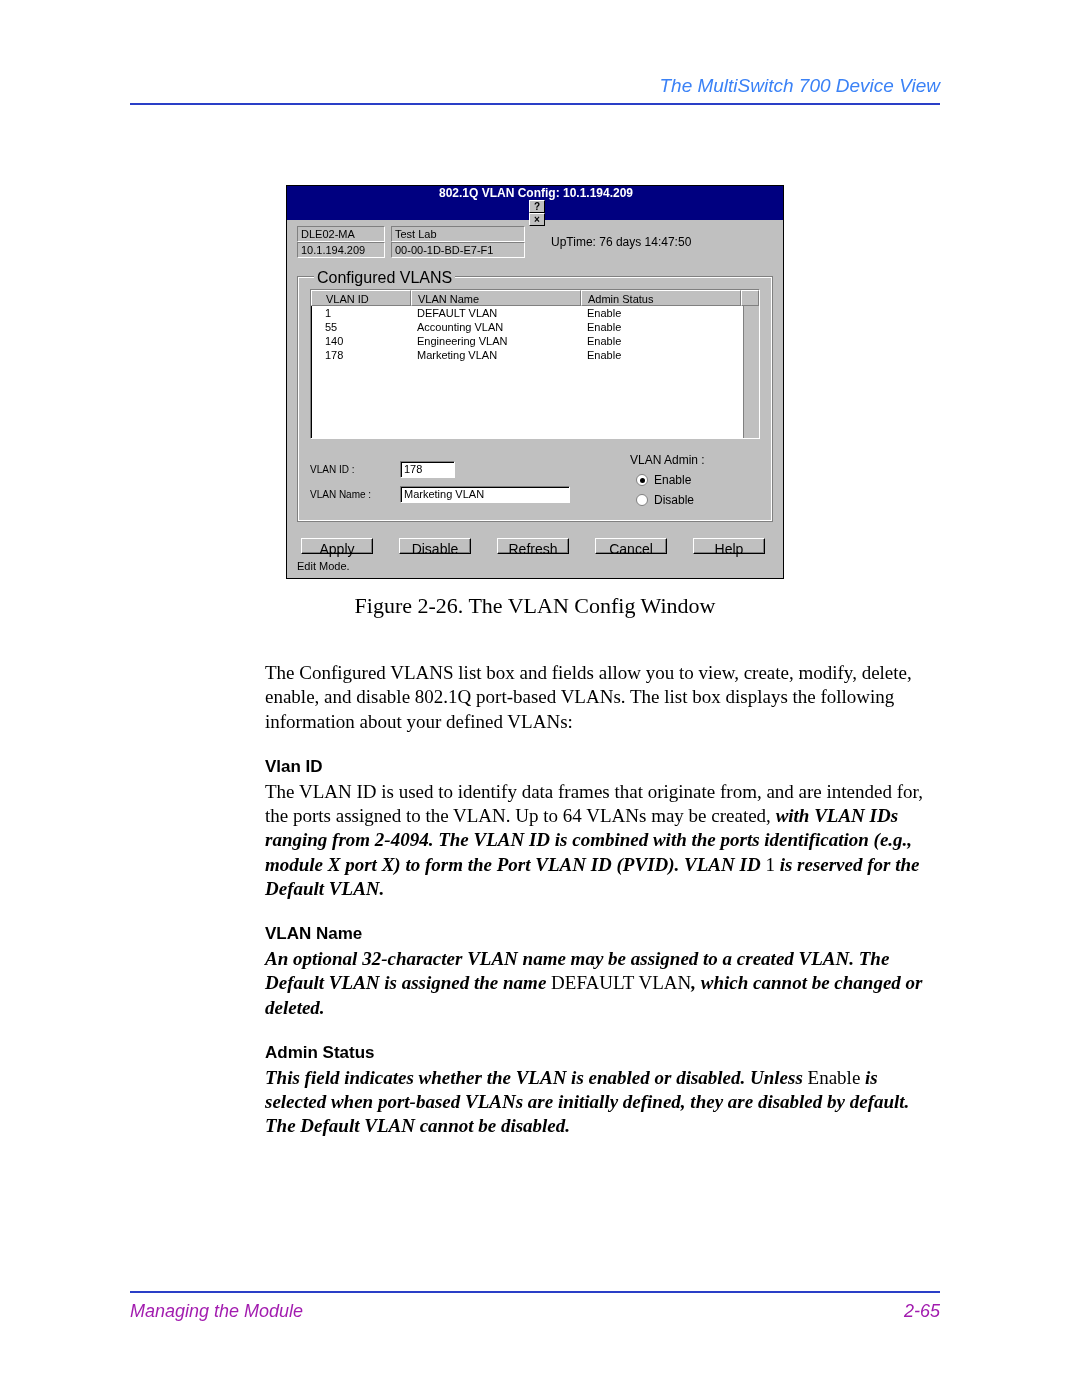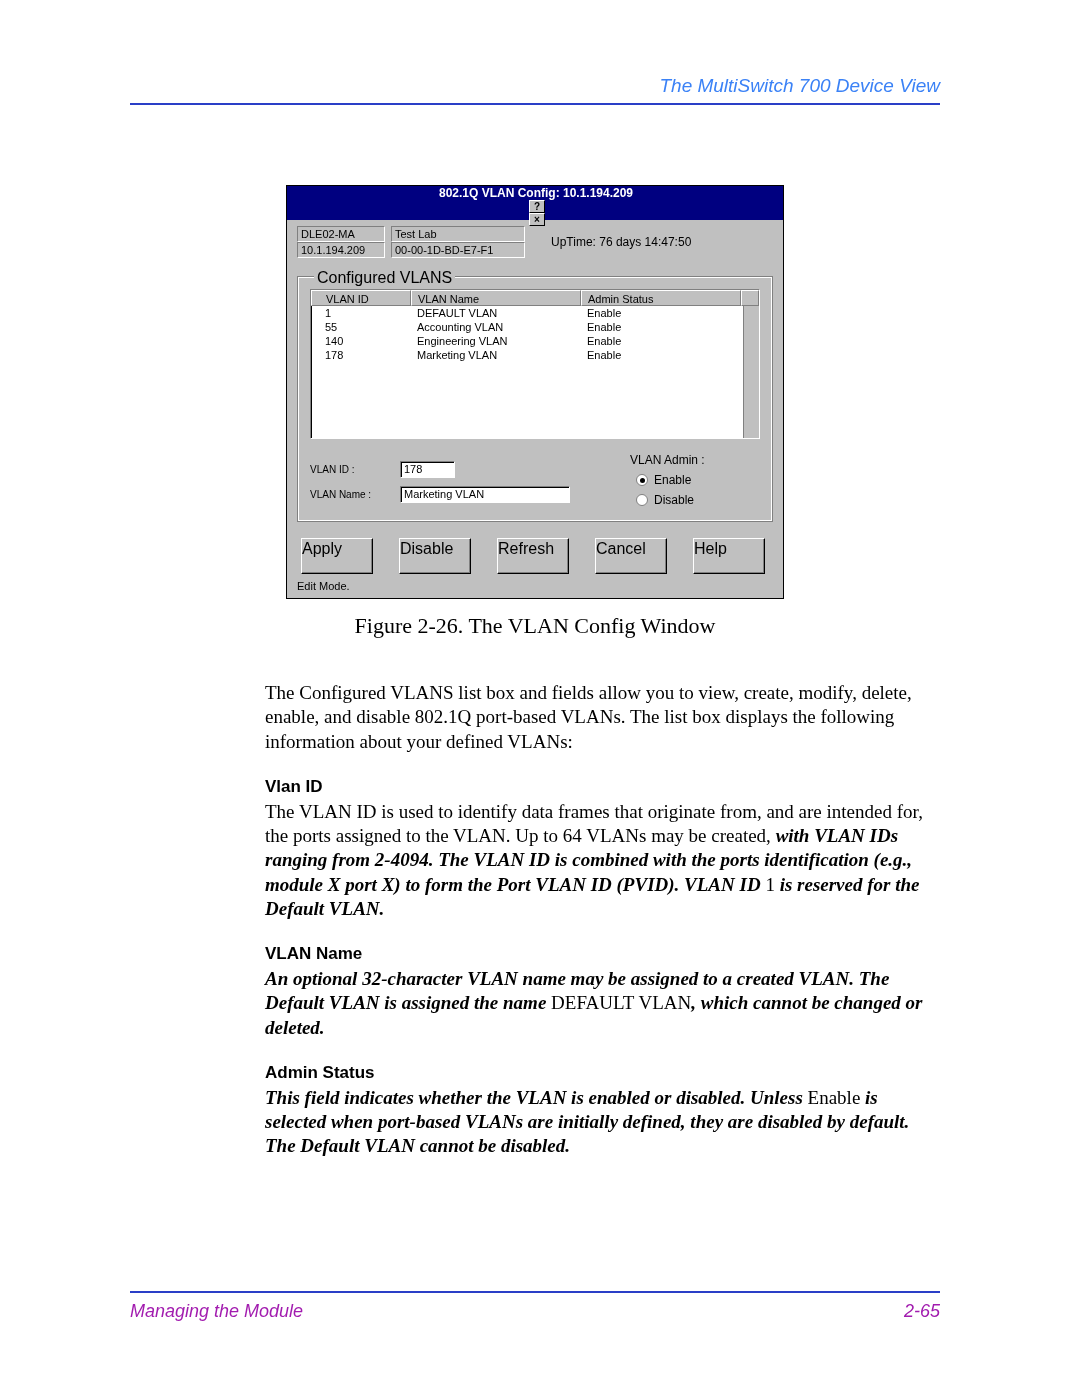--- a/index.html
+++ b/index.html
@@ -154,26 +154,26 @@
   .rdot {
     width: 12px; height: 12px; border-radius: 50%;
     background: #fff; border: 1px solid #808080;
     display: flex; align-items: center; justify-content: center;
   }
   .rdot .on { width: 5px; height: 5px; border-radius: 50%; background: #000; }
 
   .btnrow { display: flex; gap: 26px; margin-top: 16px; padding: 0 4px; }
   .winbtn {
     flex: 0 0 auto;
-    min-width: 72px; height: 36px;
+    min-width: 72px; height: 16px;
     background: #c0c0c0;
     border: 1px solid #000;
     border-top-color: #fff; border-left-color: #fff;
     box-shadow: inset -1px -1px 0 #808080;
-    font-size: 16px; text-align: left; line-height: 20px;
+    font-size: 14px; text-align: center; line-height: 20px;
   }
   .status { margin-top: 6px; font-size: 11px; }
 
   .caption {
     text-align: center;
     font-size: 22px;
     margin-top: 14px;
   }
 
   .body-text {

